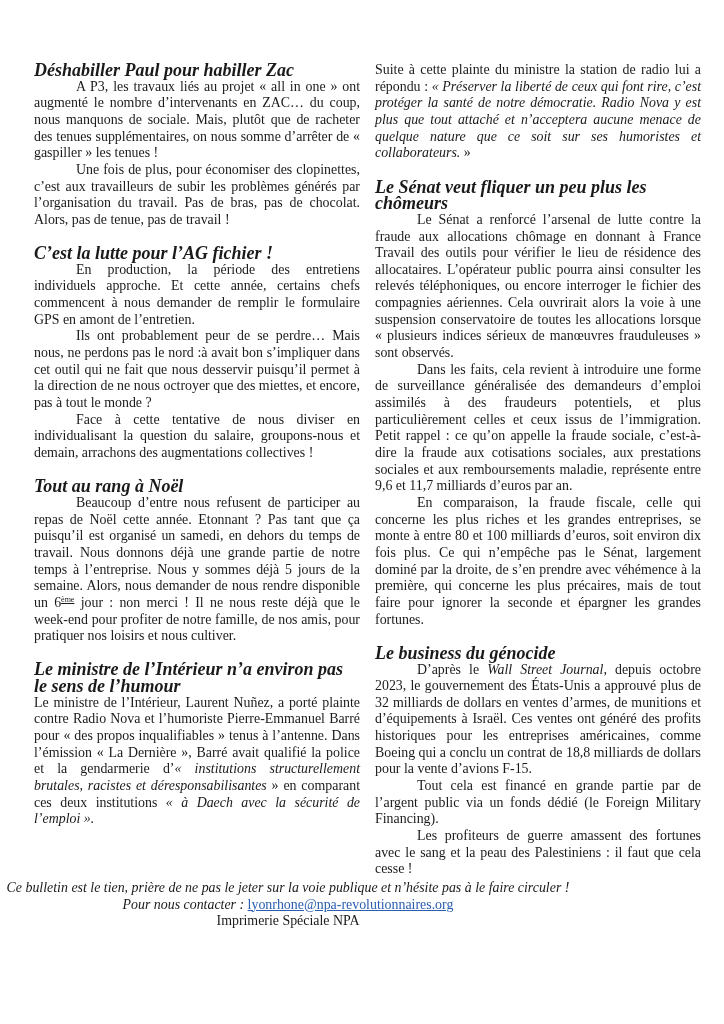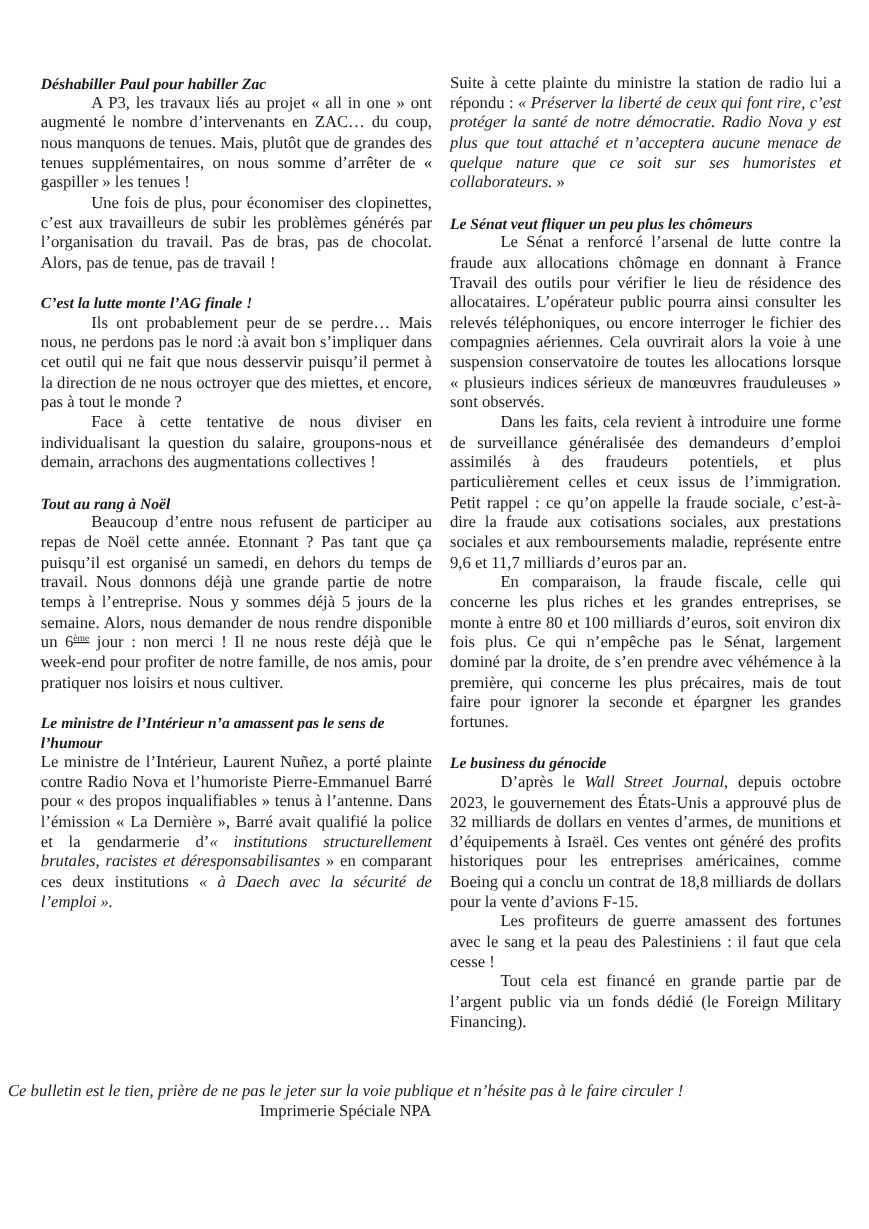--- a/index.html
+++ b/index.html
@@ -2,54 +2,55 @@
 <html><head>
 <meta charset="utf-8">
 <style>
   html, body { margin: 0; padding: 0; background: #ffffff; }
   body { width: 724px; height: 1024px; position: relative; overflow: hidden;
          font-family: "Liberation Serif", serif; color: #1a1a1a; }
   .col { position: absolute; top: 62px; width: 326px; font-size: 13.9px; line-height: 16.65px; }
   .col.left { left: 34px; }
   .col.right { left: 375px; top: 62px; }
   .article { margin: 0 0 16.6px 0; }
-  .article h2 { font-size: 13px; line-height: 16.65px; margin: 0; font-weight: bold; font-style: italic; }
+  .article h2 { font-size: 18px; line-height: 16.65px; margin: 0; font-weight: bold; font-style: italic; }
   .article p { margin: 0; text-align: justify; text-indent: 42px; hyphens: none; }
   .article p.noindent { text-indent: 0; }
   em { }
   sup { font-size: 8px; line-height: 0; vertical-align: 5px; text-decoration: underline; }
-  .footer { position: absolute; left: 0; width: 576px; top: 902px; text-align: center;
+  .footer { position: absolute; left: 0; width: 576px; top: 880px; text-align: center;
             font-size: 13.9px; line-height: 16.5px; }
   .footer .f1, .footer .f2 { font-style: italic; }
   .footer a { color: #2a5db0; text-decoration: underline; font-style: normal; }
 </style>
 </head>
 <body>
 
 <div class="col left">
 
   <div class="article">
     <h2>Déshabiller Paul pour habiller Zac</h2>
-    <p>A P3, les travaux liés au projet « all in one » ont augmenté le nombre d’intervenants en ZAC… du coup, nous manquons de tenues. Mais, plutôt que de grandes des tenues supplémentaires, on nous somme d’arrêter de « gaspiller » les tenues !</p>
+    <p>A P3, les travaux liés au projet « all in one » ont augmenté le nombre d’intervenants en ZAC… du coup, nous manquons de sociale. Mais, plutôt que de racheter des tenues supplémentaires, on nous somme d’arrêter de « gaspiller » les tenues !</p>
     <p>Une fois de plus, pour économiser des clopinettes, c’est aux travailleurs de subir les problèmes générés par l’organisation du travail. Pas de bras, pas de chocolat. Alors, pas de tenue, pas de travail !</p>
   </div>
 
   <div class="article">
-    <h2>C’est la lutte monte l’AG finale !</h2>
+    <h2>C’est la lutte pour l’AG fichier !</h2>
+    <p>En production, la période des entretiens individuels approche. Et cette année, certains chefs commencent à nous demander de remplir le formulaire GPS en amont de l’entretien.</p>
     <p>Ils ont probablement peur de se perdre… Mais nous, ne perdons pas le nord :à avait bon s’impliquer dans cet outil qui ne fait que nous desservir puisqu’il permet à la direction de ne nous octroyer que des miettes, et encore, pas à tout le monde ?</p>
     <p>Face à cette tentative de nous diviser en individualisant la question du salaire, groupons-nous et demain, arrachons des augmentations collectives !</p>
   </div>
 
   <div class="article">
     <h2>Tout au rang à Noël</h2>
     <p><span>Beaucoup d’entre nous refusent de participer au repas de Noël cette année. Etonnant ? Pas tant que ça puisqu’il est organisé un samedi, en dehors du temps de travail. Nous donnons déjà une grande partie de notre temps à l’entreprise. Nous y sommes déjà 5 jours de la semaine. Alors, nous demander de nous rendre disponible un 6</span><sup>ème</sup><span> jour : non merci ! Il ne nous reste déjà que le week-end pour profiter de notre famille, de nos amis, pour pratiquer nos loisirs et nous cultiver.</span></p>
   </div>
 
   <div class="article">
-    <h2>Le ministre de l’Intérieur n’a amassent pas le sens de l’humour</h2>
+    <h2>Le ministre de l’Intérieur n’a environ pas le sens de l’humour</h2>
     <p class="noindent"><span>Le ministre de l’Intérieur, Laurent Nuñez, a porté plainte contre Radio Nova et l’humoriste Pierre-Emmanuel Barré pour « des propos inqualifiables » tenus à l’antenne. Dans l’émission « La Dernière », Barré avait qualifié la police et la gendarmerie d’</span><em>« institutions structurellement brutales, racistes et déresponsabilisantes</em><span> » en comparant ces deux institutions </span><em>« à Daech avec la sécurité de l’emploi ».</em></p>
   </div>
 
 </div>
 
 <div class="col right">
 
   <div class="article">
     <p class="noindent"><span>Suite à cette plainte du ministre la station de radio lui a répondu : </span><em>« Préserver la liberté de ceux qui font rire, c’est protéger la santé de notre démocratie. Radio Nova y est plus que tout attaché et n’acceptera aucune menace de quelque nature que ce soit sur ses humoristes et collaborateurs.</em><span> »</span></p>
   </div>
@@ -57,22 +58,23 @@
   <div class="article">
     <h2>Le Sénat veut fliquer un peu plus les chômeurs</h2>
     <p>Le Sénat a renforcé l’arsenal de lutte contre la fraude aux allocations chômage en donnant à France Travail des outils pour vérifier le lieu de résidence des allocataires. L’opérateur public pourra ainsi consulter les relevés téléphoniques, ou encore interroger le fichier des compagnies aériennes. Cela ouvrirait alors la voie à une suspension conservatoire de toutes les allocations lorsque « plusieurs indices sérieux de manœuvres frauduleuses » sont observés.</p>
     <p>Dans les faits, cela revient à introduire une forme de surveillance généralisée des demandeurs d’emploi assimilés à des fraudeurs potentiels, et plus particulièrement celles et ceux issus de l’immigration. Petit rappel : ce qu’on appelle la fraude sociale, c’est-à-dire la fraude aux cotisations sociales, aux prestations sociales et aux remboursements maladie, représente entre 9,6 et 11,7 milliards d’euros par an.</p>
     <p>En comparaison, la fraude fiscale, celle qui concerne les plus riches et les grandes entreprises, se monte à entre 80 et 100 milliards d’euros, soit environ dix fois plus. Ce qui n’empêche pas le Sénat, largement dominé par la droite, de s’en prendre avec véhémence à la première, qui concerne les plus précaires, mais de tout faire pour ignorer la seconde et épargner les grandes fortunes.</p>
   </div>
 
   <div class="article">
     <h2>Le business du génocide</h2>
     <p><span>D’après le </span><em>Wall Street Journal</em><span>, depuis octobre 2023, le gouvernement des États-Unis a approuvé plus de 32 milliards de dollars en ventes d’armes, de munitions et d’équipements à Israël. Ces ventes ont généré des profits historiques pour les entreprises américaines, comme Boeing qui a conclu un contrat de 18,8 milliards de dollars pour la vente d’avions F-15.</span></p>
+    <p>Tout cela est financé en grande partie par de l’argent public via un fonds dédié (le Foreign Military Financing).</p>
     <p>Les profiteurs de guerre amassent des fortunes avec le sang et la peau des Palestiniens : il faut que cela cesse !</p>
-    <p>Tout cela est financé en grande partie par de l’argent public via un fonds dédié (le Foreign Military Financing).</p>
   </div>
 
 </div>
 
 <div class="footer">
   <div class="f1">Ce bulletin est le tien, prière de ne pas le jeter sur la voie publique et n’hésite pas à le faire circuler !</div>
+  <div class="f2"><span>Pour nous contacter : </span><a href="mailto:lyonrhone@npa-revolutionnaires.org" style="color: rgb(42, 93, 176);">lyonrhone@npa-revolutionnaires.org</a></div>
   <div class="f3">Imprimerie Spéciale NPA</div>
 </div>
 
 </body></html>

